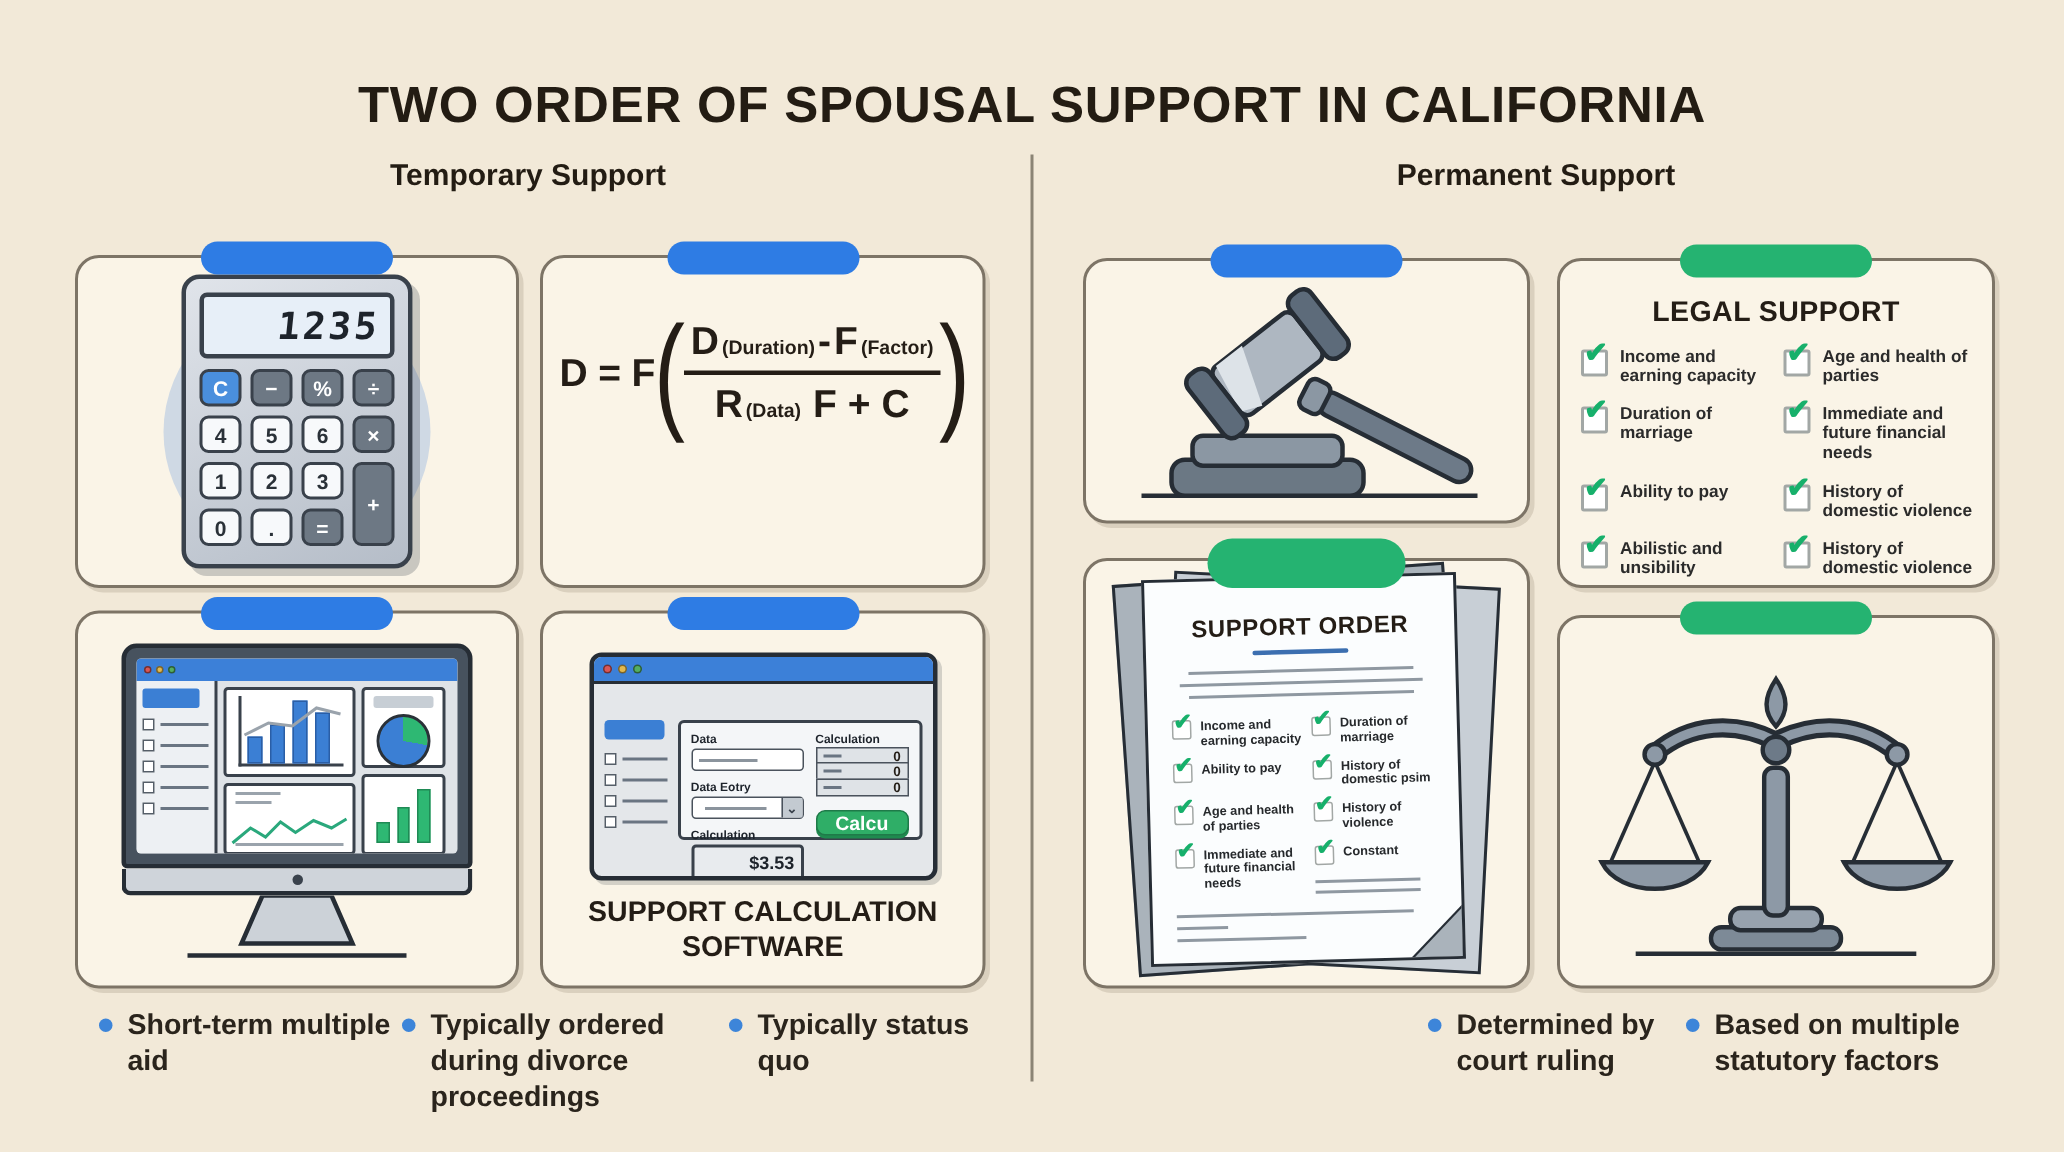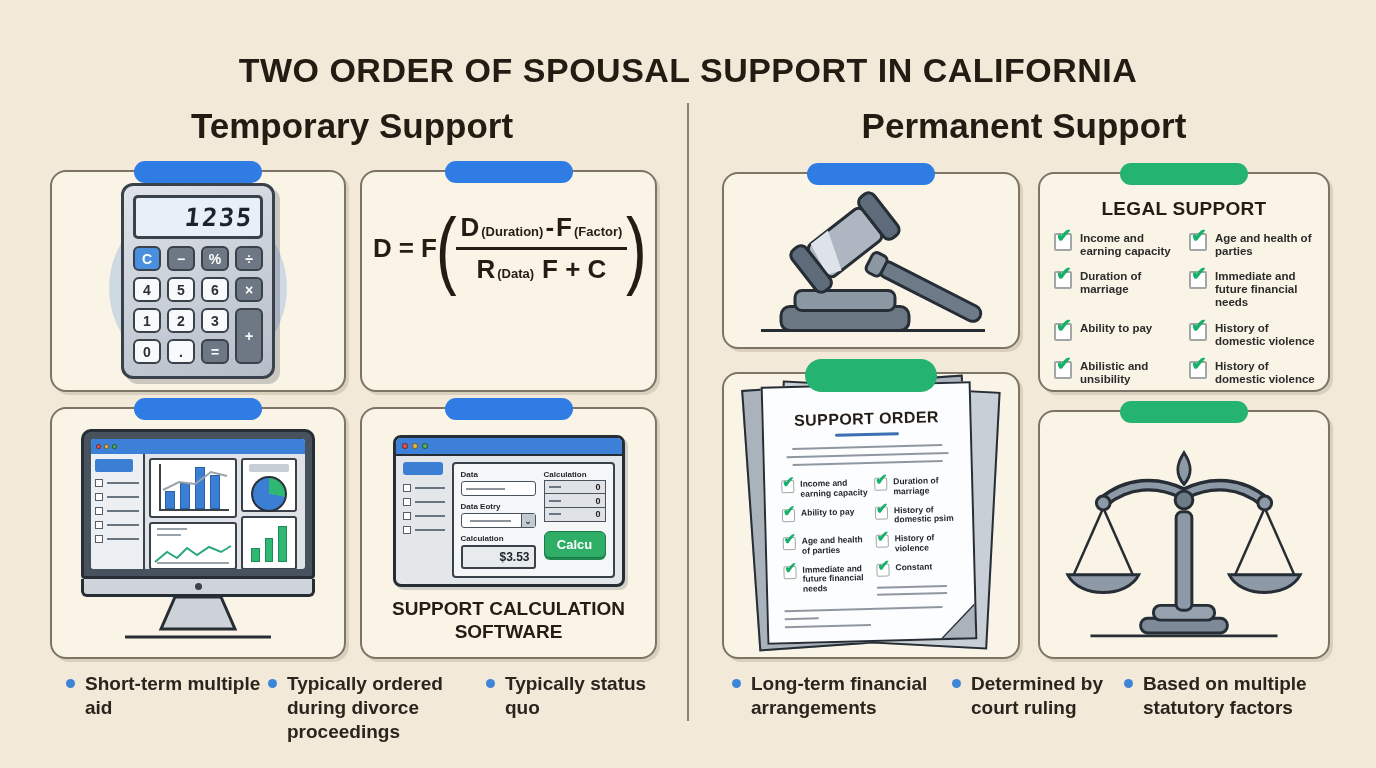--- a/index.html
+++ b/index.html
@@ -2,21 +2,21 @@
 <html><head>
 <meta charset="utf-8">
 <style>
   html,body{margin:0;padding:0;}
   #canvas{position:relative;width:1376px;height:768px;background:#f2e9d8;
     font-family:"Liberation Sans",sans-serif;overflow:hidden;color:#241d16;}
 
   .page-title{position:absolute;top:28px;left:0;right:0;text-align:center;
     font-size:34px;font-weight:800;letter-spacing:.5px;color:#231c13;}
   .col-header{position:absolute;top:106px;width:604px;text-align:center;
-    font-size:35px;font-weight:800;color:#231c13;}
+    font-size:20px;font-weight:800;color:#231c13;}
   #hdr-temp{left:50px;} #hdr-perm{left:722px;}
   .divider{position:absolute;left:687px;top:103px;width:2px;height:618px;background:#8b8475;}
 
   .card{position:absolute;background:#faf4e7;border:2px solid #7d7466;border-radius:16px;
     box-shadow:3px 3px 0 rgba(110,95,70,.18);}
   .pill{position:absolute;top:-11px;left:50%;transform:translateX(-50%);
     width:128px;height:22px;border-radius:12px;z-index:6;}
   .pill-blue{background:#2e7ce4;} .pill-green{background:#25b371;}
   .pill-big{width:132px;height:33px;top:-15px;border-radius:17px;}
 
@@ -96,21 +96,21 @@
   .mon-stand{display:block;margin:0 auto;}
 
   
   #card-software{left:360px;top:407px;width:293px;height:248px;}
   .sw-window{position:absolute;left:50%;top:26px;transform:translateX(-50%);
     width:232px;height:152px;border:3px solid #262d35;border-radius:8px;background:#e4e7ea;
     overflow:hidden;box-sizing:border-box;box-shadow:3px 3px 0 rgba(57,65,75,.2);}
   .sw-titlebar{height:16px;background:#3c80d8;border-bottom:2px solid #262d35;
     display:flex;align-items:center;gap:4px;padding:0 6px;}
   .sw-dot{width:6px;height:6px;border:1px solid rgba(0,0,0,.45);box-sizing:border-box;}
-  .sw-body{display:flex;padding:6px 7px;gap:7px;height:calc(100% - 18px);box-sizing:border-box;}
+  .sw-body{display:flex;padding:24px 7px;gap:7px;height:calc(100% - 18px);box-sizing:border-box;}
   .sw-sidebar{width:42px;flex:none;}
   .sw-sel{width:40px;height:13px;background:#3b7fd4;border-radius:3px;margin-bottom:9px;}
   .sw-main{flex:1;background:#f4f6f8;border:2px solid #39414b;border-radius:4px;
     padding:6px 7px;display:flex;gap:8px;box-sizing:border-box;}
   .sw-left{flex:1.2;}
   .flabel{font-size:8px;font-weight:700;color:#1d232b;margin:0 0 2px;}
   .fbox{height:13px;border:1.5px solid #4a525c;border-radius:3px;background:#fff;
     margin-bottom:6px;display:flex;align-items:center;padding:0 4px;box-sizing:content-box;}
   .inline-dash{height:2px;background:#8b949d;width:60%;}
   .fselect{justify-content:space-between;padding-right:0;}
@@ -563,24 +563,20 @@
     <span>Short-term multiple aid</span>
     </div>
   <div class="bullet" id="b2">
     <span class="bdot"></span>
     <span>Typically ordered during divorce proceedings</span>
     </div>
   <div class="bullet" id="b3">
     <span class="bdot"></span>
     <span>Typically status quo</span>
     </div>
-  <div class="bullet" id="b4">
-    <span class="bdot"></span>
-    <span>Long-term financial arrangements</span>
-    </div>
   <div class="bullet" id="b5">
     <span class="bdot"></span>
     <span>Determined by court ruling</span>
     </div>
   <div class="bullet" id="b6">
     <span class="bdot"></span>
     <span>Based on multiple statutory factors</span>
     </div>
 
 </div>

